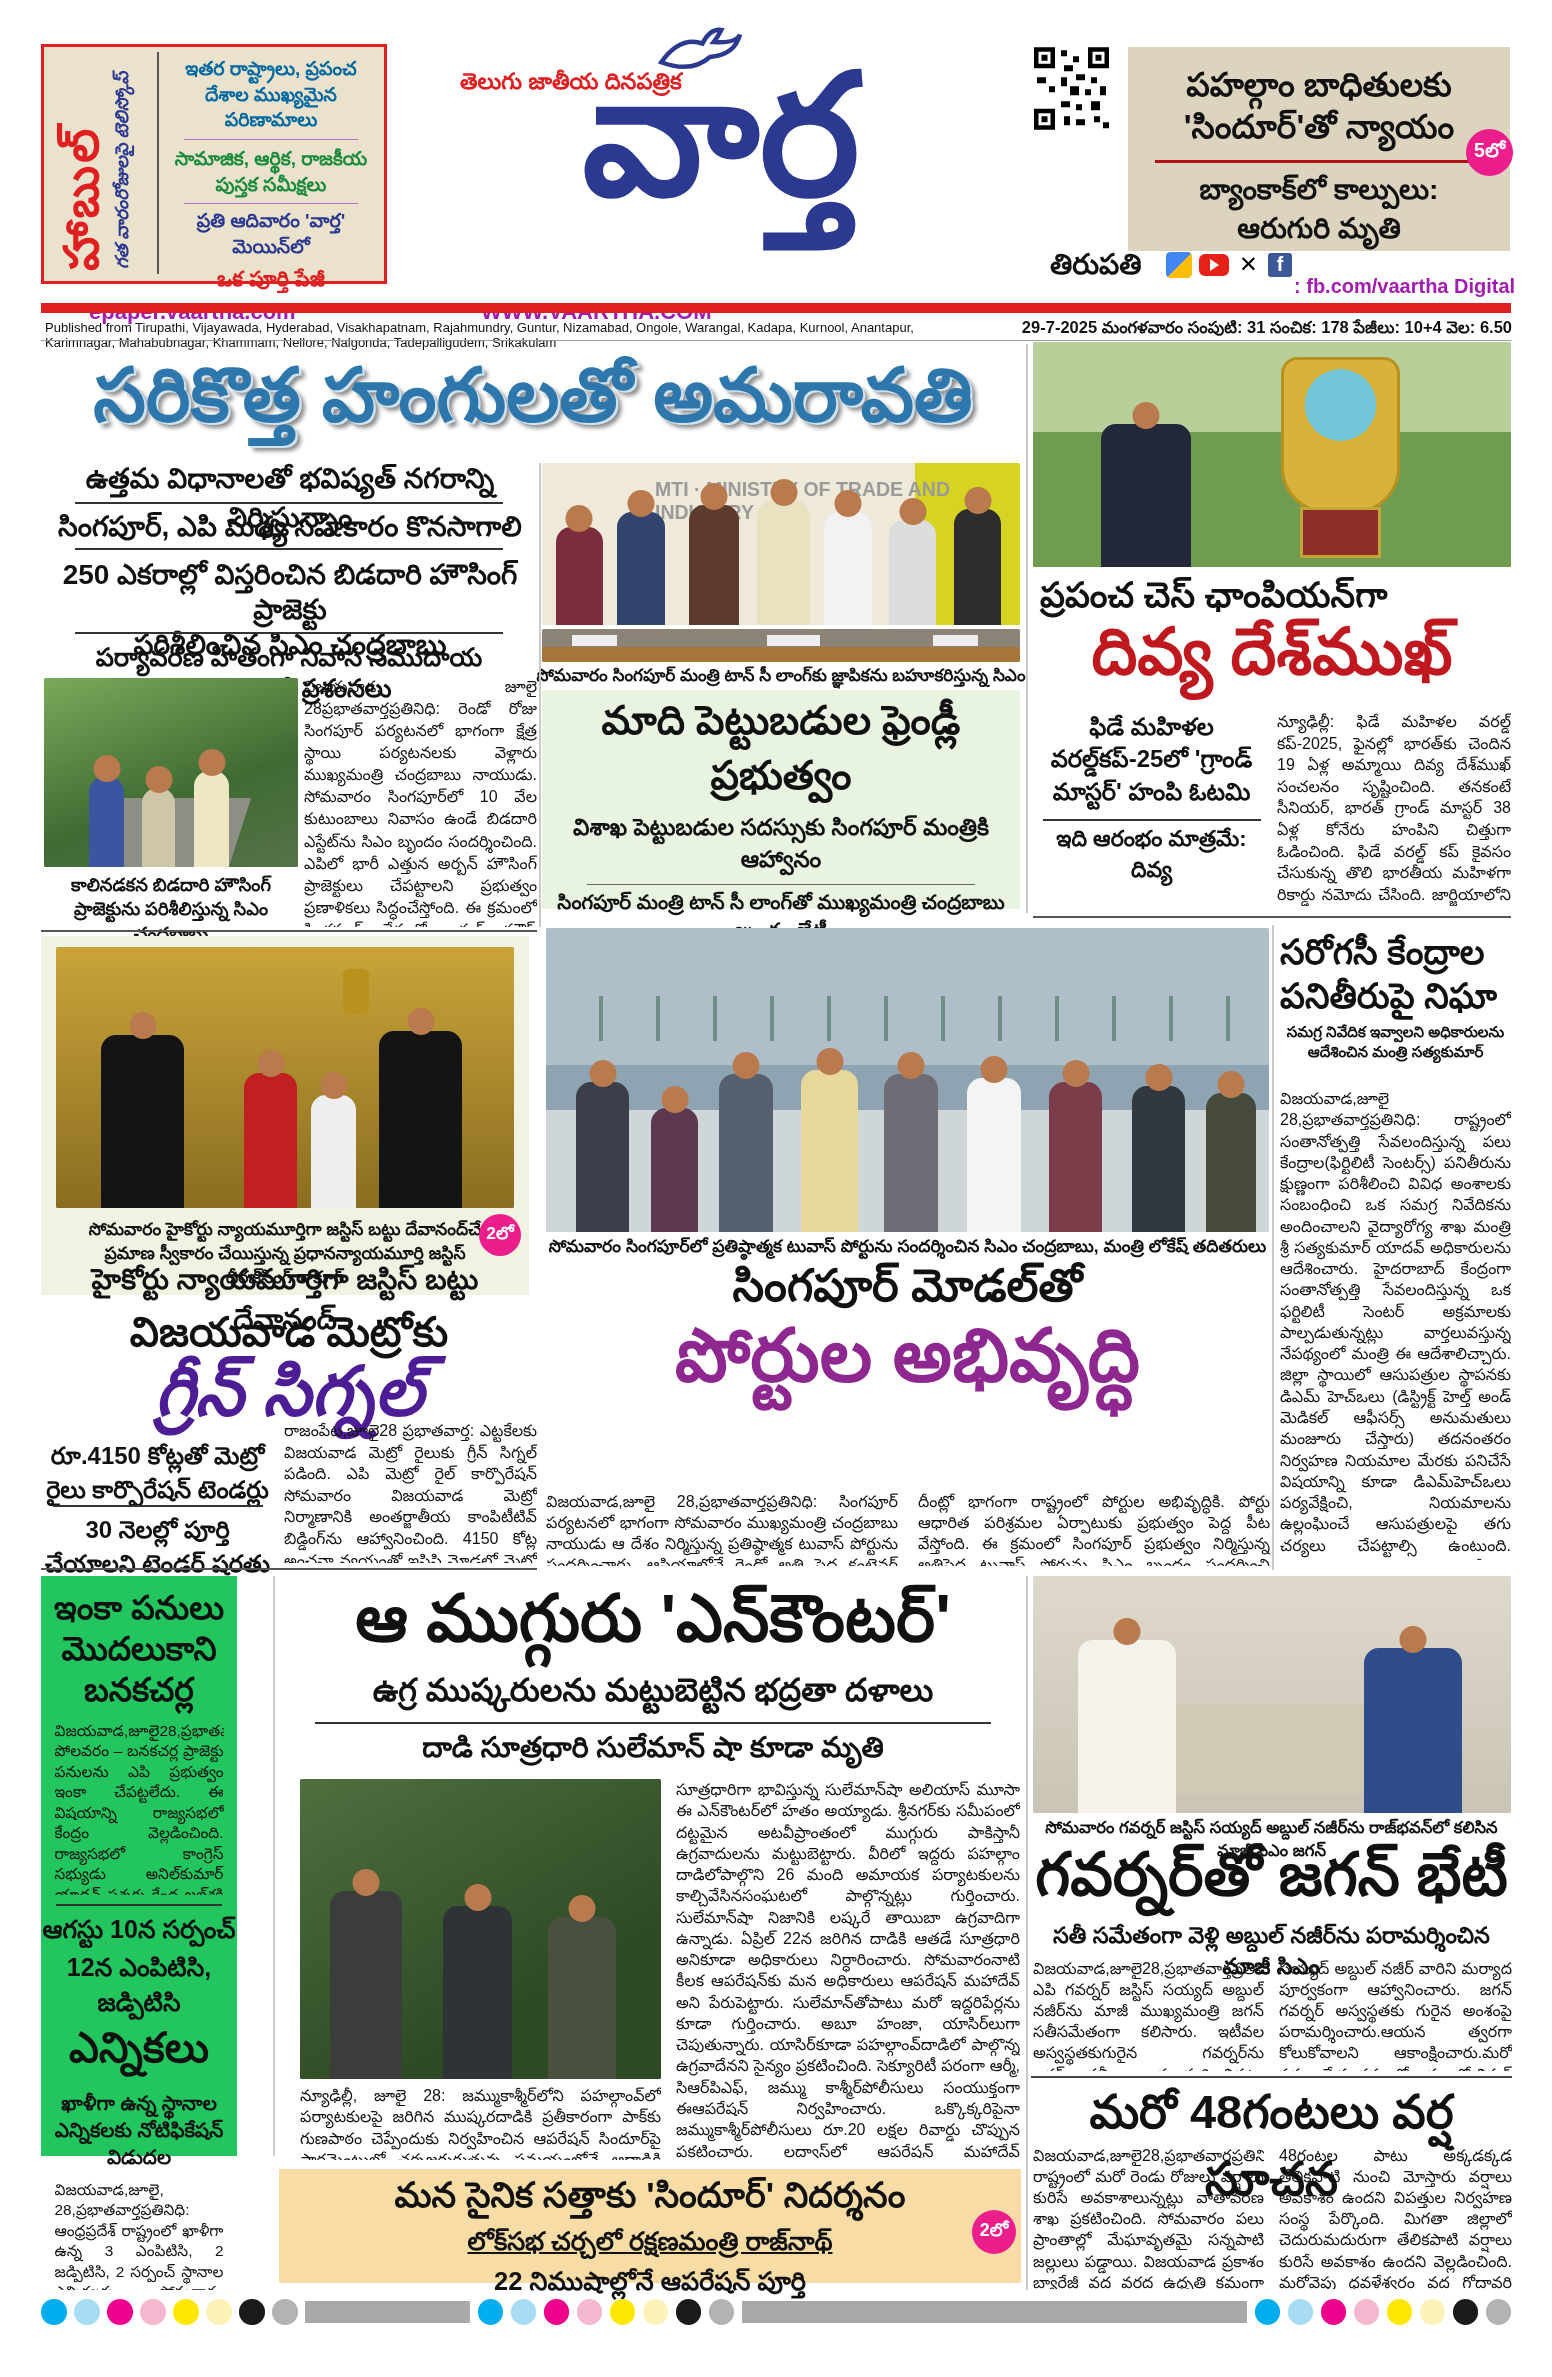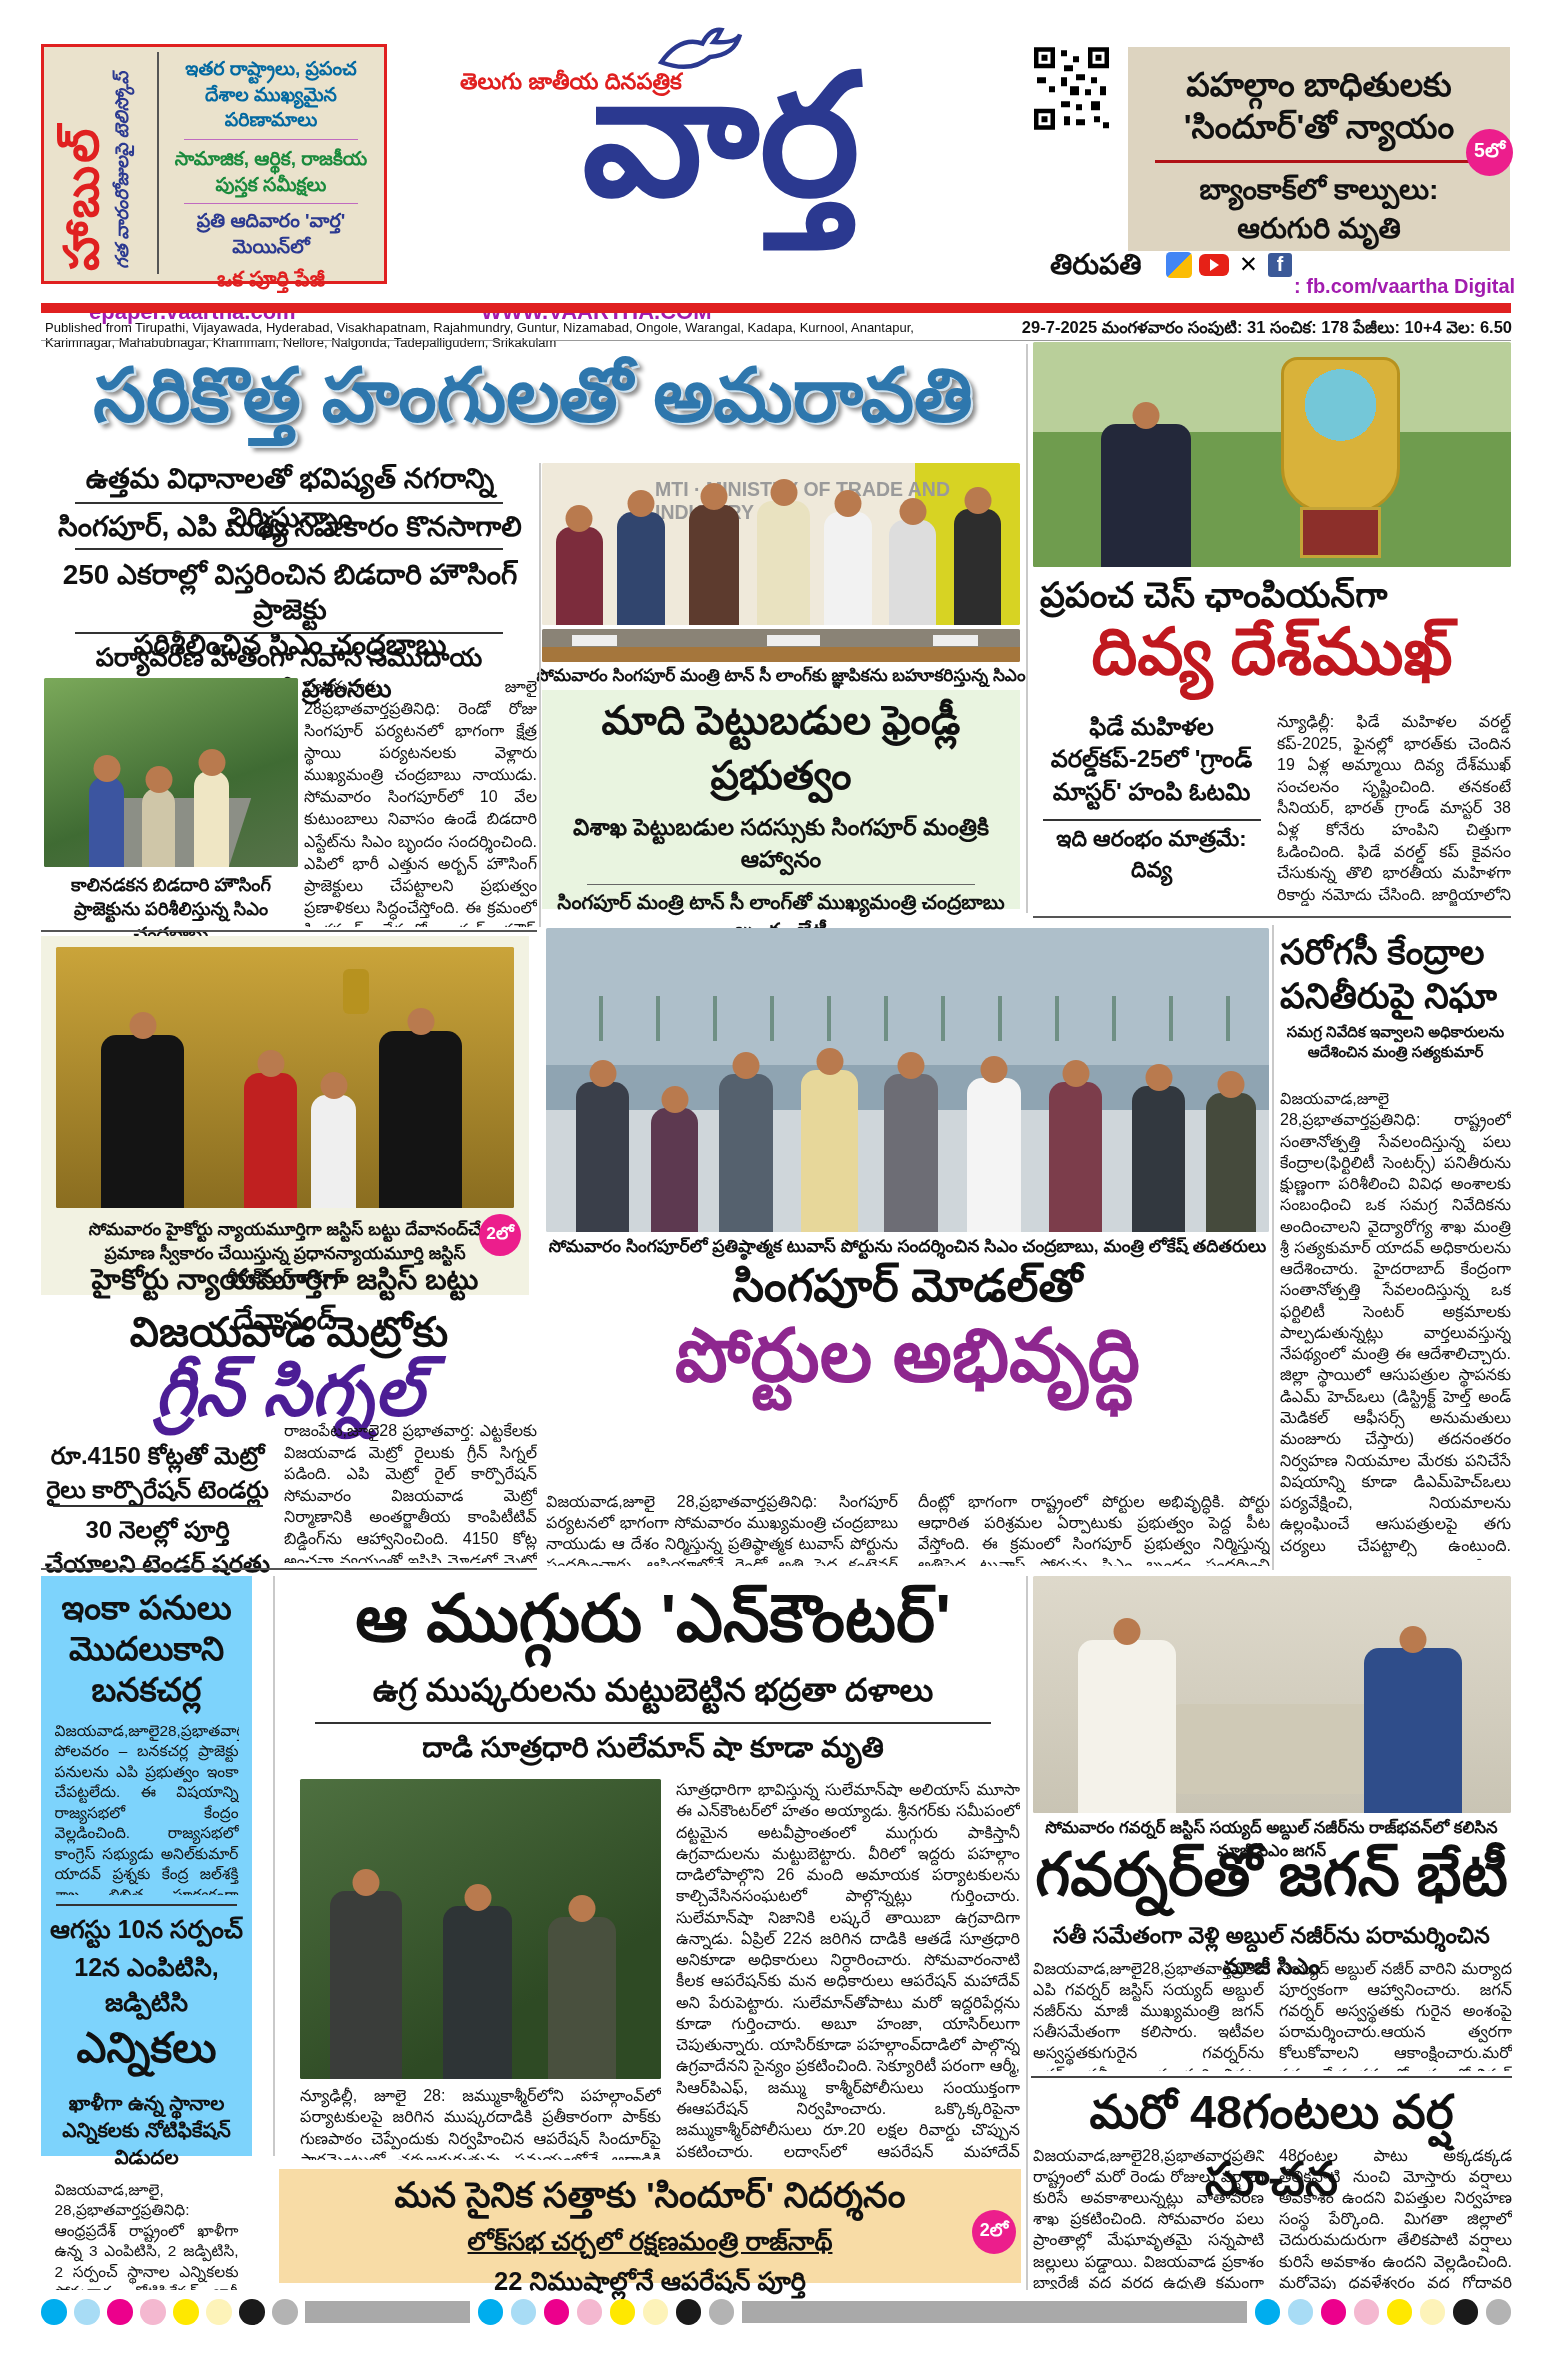--- a/index.html
+++ b/index.html
@@ -234,21 +234,21 @@
     <span>దీంట్లో భాగంగా రాష్ట్రంలో పోర్టుల అభివృద్ధికి. పోర్టు ఆధారిత పరిశ్రమల ఏర్పాటుకు ప్రభుత్వం పెద్ద పీట వేస్తోంది. ఈ క్రమంలో సింగపూర్ ప్రభుత్వం నిర్మిస్తున్న అతిపెద్ద టువాస్ పోర్టును సిఎం బృందం సందర్శించి అధ్యయనం చేసింది. పోర్టు నిర్వహణ, కార్యాకలాపాలు వంటి</span> 
   </div>
   <div class="vline" style="left:1272px;top:925px;height:645px;"></div>
 
   <div class="abs b" style="left:1280px;top:930px;width:231px;font-size:35px;line-height:1.25;">సరోగసీ కేంద్రాల పనితీరుపై నిఘా</div>
   <div class="abs ctr b" style="left:1280px;top:1022px;width:231px;font-size:15px;line-height:1.35;">సమగ్ర నివేదిక ఇవ్వాలని అధికారులను ఆదేశించిన మంత్రి సత్యకుమార్</div>
   <div class="abs jst" style="left:1280px;top:1088px;width:231px;height:472px;overflow:hidden;font-size:16px;line-height:1.33;">
     <span>విజయవాడ,జూలై 28,ప్రభాతవార్తప్రతినిధి: రాష్ట్రంలో సంతానోత్పత్తి సేవలందిస్తున్న పలు కేంద్రాల(ఫిర్టిలిటీ సెంటర్స్) పనితీరును క్షుణ్ణంగా పరిశీలించి వివిధ అంశాలకు సంబంధించి ఒక సమగ్ర నివేదికను అందించాలని వైద్యారోగ్య శాఖ మంత్రి శ్రీ సత్యకుమార్ యాదవ్ అధికారులను ఆదేశించారు. హైదరాబాద్ కేంద్రంగా సంతానోత్పత్తి సేవలందిస్తున్న ఒక ఫర్టిలిటీ సెంటర్ అక్రమాలకు పాల్పడుతున్నట్లు వార్తలువస్తున్న నేపథ్యంలో మంత్రి ఈ ఆదేశాలిచ్చారు. జిల్లా స్థాయిలో ఆసుపత్రుల స్థాపనకు డిఎమ్ హెచ్ఒలు (డిస్ట్రిక్ట్ హెల్త్ అండ్ మెడికల్ ఆఫీసర్స్ అనుమతులు మంజూరు చేస్తారు) తదనంతరం నిర్వహణ నియమాల మేరకు పనిచేసే విషయాన్ని కూడా డిఎమ్‌హెచ్‌ఒలు పర్యవేక్షించి, నియమాలను ఉల్లంఘించే ఆసుపత్రులపై తగు చర్యలు చేపట్టాల్సి ఉంటుంది. అధికారక సమాచారం మేరకు రాష్ట్రంలో పనిచేస్తున్న సంతానోత్పత్తి కేంద్రాల సంఖ్య, గూగుల్ ద్వారా వెదికినపుడు వచ్చిన ఫిర్టిలిటీ సెంటర్ల సంఖ్యలో వ్యత్యాసమున్నట్లు తెలిసింది. ఈ నేపథ్యంలో.. రాష్ట్రంలో డిఎమ్‌హెచ్‌ఒలు మొత్తం ఎన్ని కేంద్రాలకు అనుమతులిచ్చారు, అనుమతులు లేకుండా ఎన్ని పనిచేస్తున్నాయి, 202425లో ఆయా జిల్లాల్లో ఎన్ని కేంద్రాలను పరిశీలించారు, లైసెన్స్ లేకుండా పని చేస్తున్న కేంద్రాలు ఎన్ని తేలాయి, ఆయా ఫిర్టిలిటీ సెంటర్ల పనితీరుపై ఎన్ని ఫిర్యా</span> 
   </div>
 
-  <div class="abs" style="left:41px;top:1576px;width:211px;height:580px;background:#7dd3fc;">
+  <div class="abs" style="left:41px;top:1576px;width:196px;height:580px;background:#22c55e;">
     <div class="ctr b" style="margin:10.5px 10.5px 0;font-size:33px;line-height:1.25;">ఇంకా పనులు మొదలుకాని బనకచర్ల</div>
     <div class="jst" style="margin:10.5px 13.5px 0;font-size:15.4px;line-height:1.33;height:174px;overflow:hidden;">
       <span>విజయవాడ,జూలై28,ప్రభాతవార్తప్రతినిధి: పోలవరం – బనకచర్ల ప్రాజెక్టు పనులను ఎపి ప్రభుత్వం ఇంకా చేపట్టలేదు. ఈ విషయాన్ని రాజ్యసభలో కేంద్రం వెల్లడించింది. రాజ్యసభలో కాంగ్రెస్ సభ్యుడు అనిల్‌కుమార్ యాదవ్ ప్రశ్నకు కేంద్ర జల్‌శక్తి శాఖ లిఖిత పూర్వకంగా సమాధానం ఇచ్చింది. సాంకేతిక, ఆర్థిక అంచనా కోసం ఎపి ప్రభుత్వం ప్రీఫీజిబిలిటీ రిపోర్టును కేంద్ర జలసంఘానికి అందించినట్లు తెలిపింది. ఈ ప్రాజెక్టుపై తెలంగాణా ప్రభుత్వం అభ్యంతరాలు లేవనెత్తుతూ లేఖ రాసిందని చెప్పింది. ప్రాజెక్టుపై సంబంధిత అధికారులు పరివాహక ప్రాంత రాష్ట్రాలతో సంప్రదింపులు జరుపుతున్నట్లు పేర్కొంది. ఈ మేరకు రాజ్యసభలో జల్‌శక్తి శాఖ సహాయ మంత్రి రాజ్‌భూషణ్ చౌదరి లిఖిత పూర్వక సమాధానం ఇచ్చారు.</span>
     </div>
     <div style="border-top:2.3px solid #333;margin:9px 15px;"></div>
     <div class="ctr b" style="font-size:25px;">ఆగస్టు 10న సర్పంచ్</div>
     <div class="ctr b" style="font-size:25px;margin-top:3px;">12న ఎంపిటిసి, జడ్పిటిసి</div>
     <div class="ctr b" style="font-size:42px;margin-top:1.5px;">ఎన్నికలు</div>
     <div class="ctr b" style="margin:7.5px 12px 0;font-size:20px;line-height:1.35;">ఖాళీగా ఉన్న స్థానాల ఎన్నికలకు నోటిఫికేషన్ విడుదల</div>
     <div class="jst" style="margin:9px 13.5px 0;font-size:15.4px;line-height:1.33;height:110px;overflow:hidden;">

